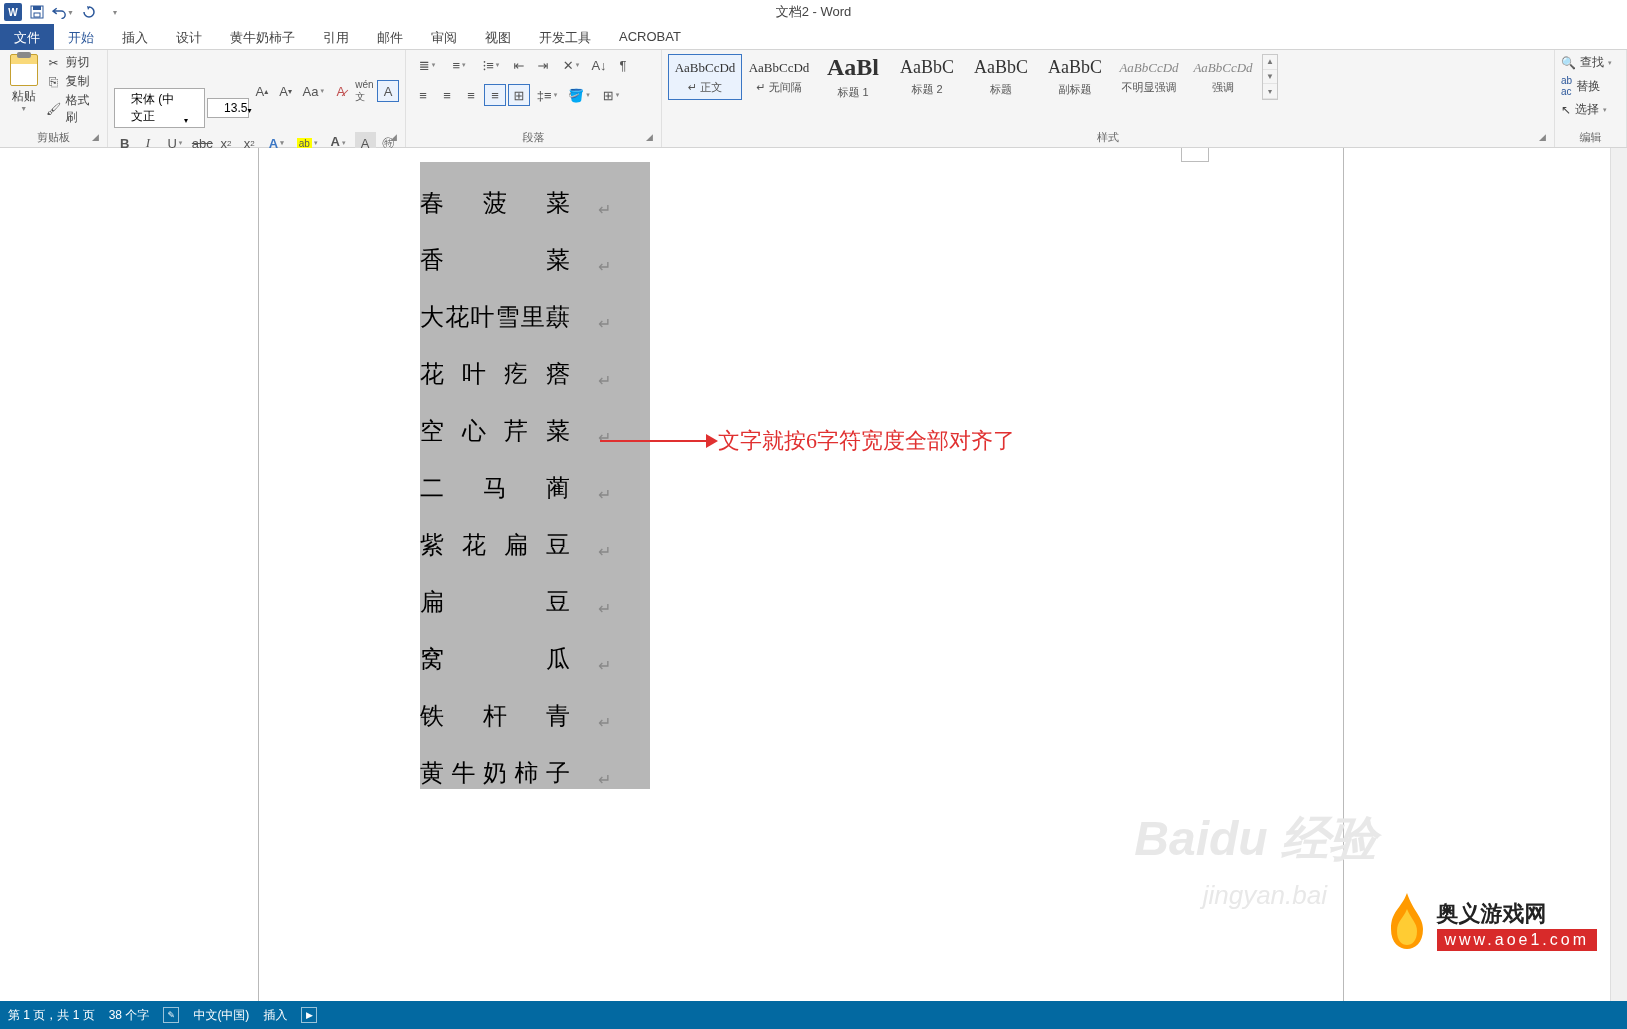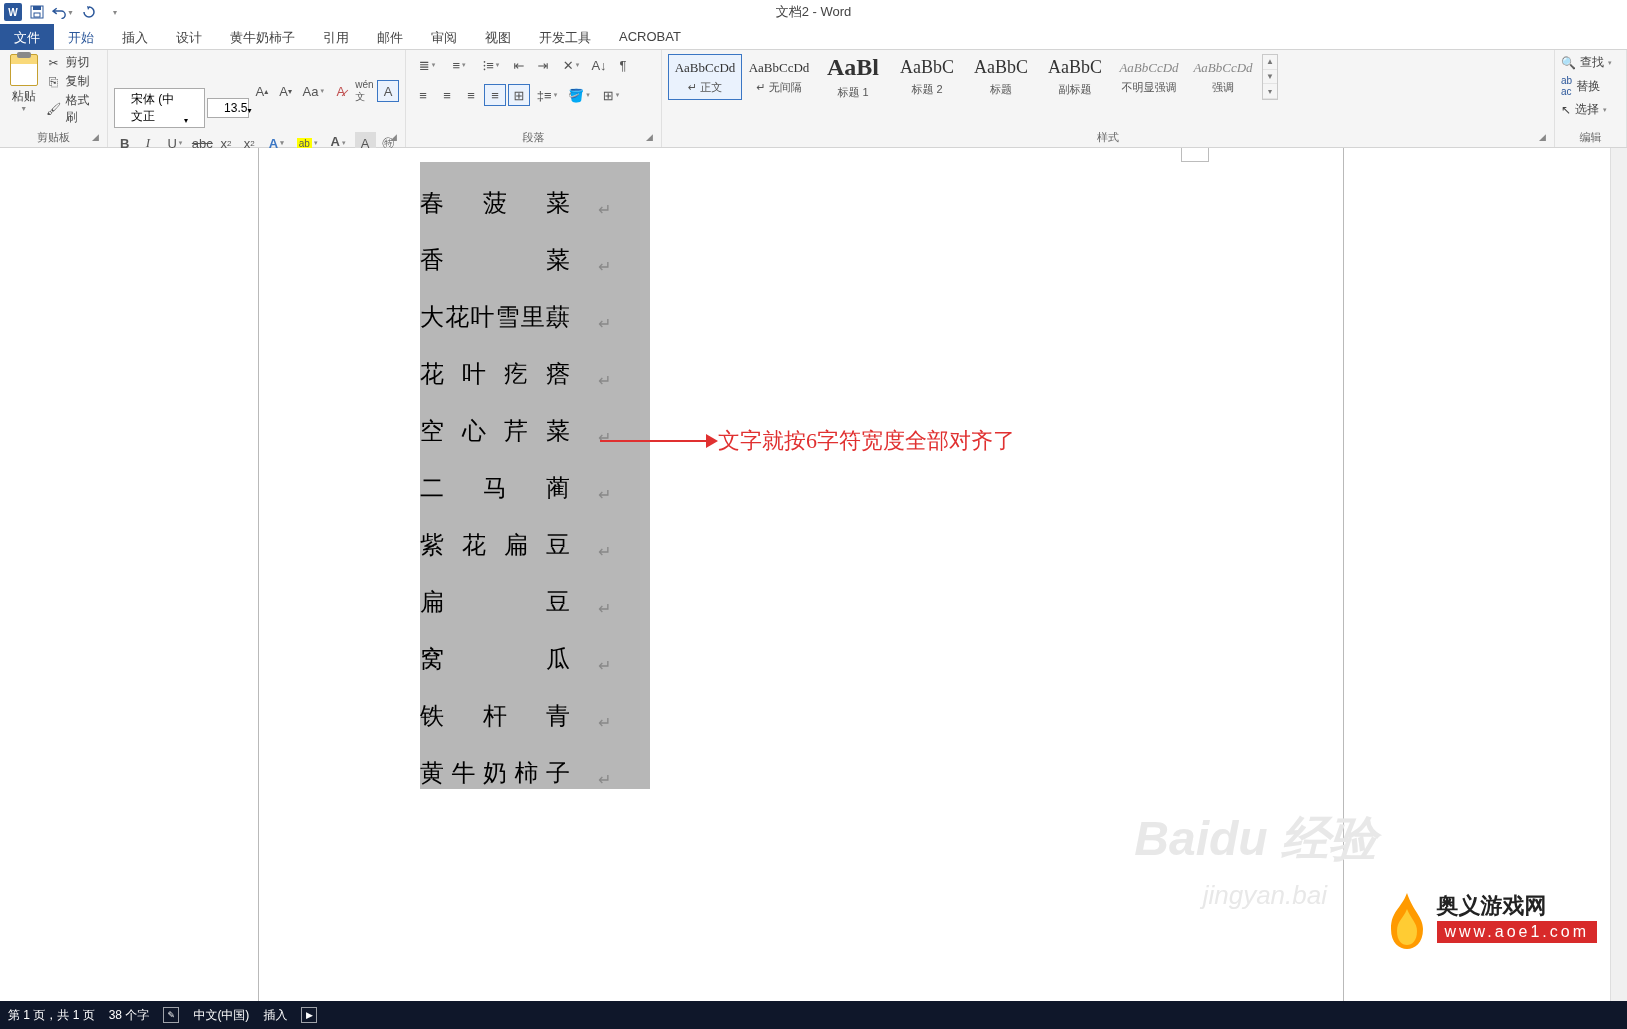--- a/index.html
+++ b/index.html
@@ -74,28 +74,28 @@
 .doc-line span.txt{ display:inline-block; width:150px; text-align-last:justify; text-align:justify; }
 .pm{color:#888;font-size:16px;margin-left:2px;}
 
 .arrow-line{position:absolute;left:600px;top:292px;width:110px;height:2px;background:#e03030;}
 .arrow-head{position:absolute;left:706px;top:286px;width:0;height:0;border-top:7px solid transparent;border-bottom:7px solid transparent;border-left:12px solid #e03030;}
 .annot{position:absolute;left:718px;top:278px;color:#e03030;font-size:22px;font-family:"Microsoft YaHei";}
 
 
 .baidu-wm{position:absolute;right:250px;bottom:130px;color:#e8e8e8;font-size:48px;font-weight:bold;font-style:italic;pointer-events:none;}
 .baidu-wm2{position:absolute;right:300px;bottom:90px;color:#e8e8e8;font-size:26px;font-style:italic;pointer-events:none;}
-.site-logo{position:absolute;right:30px;bottom:50px;display:flex;align-items:flex-start;gap:6px;}
+.site-logo{position:absolute;right:30px;bottom:50px;display:flex;align-items:flex-end;gap:6px;}
 .flame{width:48px;height:60px;}
 .site-txt{display:flex;flex-direction:column;}
 .site-cn{font-size:22px;font-weight:bold;color:#222;}
 .site-band{background:#d82a2a;color:#fff;font-size:16px;padding:2px 8px;letter-spacing:3px;}
 
 
-.statusbar { position:absolute; left:0; right:0; bottom:0; height:28px; background:#0f172a; color:#fff; display:flex; font-size:12px; padding:0 8px; gap:14px; }
+.statusbar { position:absolute; left:0; right:0; bottom:0; height:28px; background:#0369a1; color:#fff; display:flex; font-size:12px; padding:0 8px; gap:14px; }
 .sb-item{cursor:pointer;display:flex;align-items:center;gap:4px;}
 .sb-icon{width:16px;height:16px;display:inline-flex;align-items:center;justify-content:center;border:1px solid rgba(255,255,255,.6);font-size:9px;}
 </style>
 </head>
 <body>
 
 <div class="titlebar">
   <div class="qat">
     <div class="word-icon">W</div>
     <div class="qat-btn">

